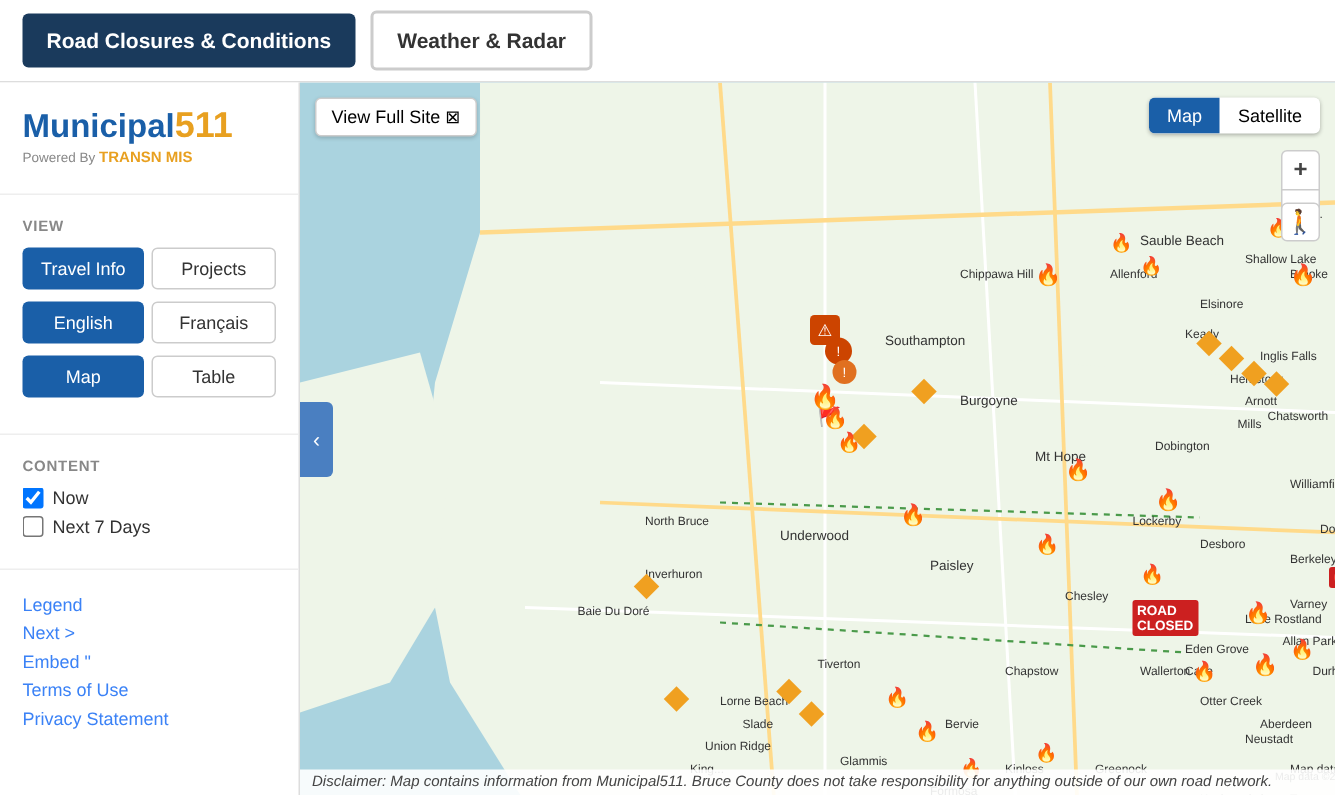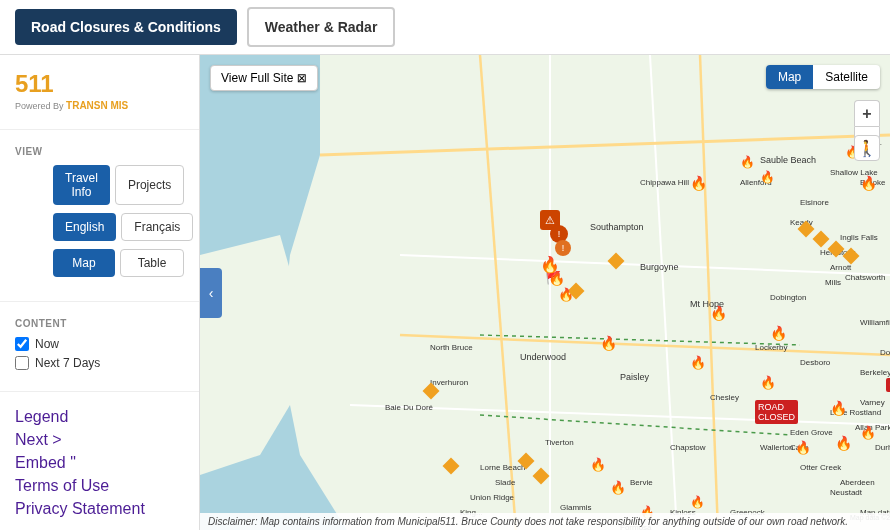--- a/index.html
+++ b/index.html
@@ -107,21 +107,20 @@
 
     .btn-blue {
       background: #1a5fa8;
       color: #fff;
       border: none;
       padding: 6px 12px;
       border-radius: 4px;
       cursor: pointer;
       font-size: 12px;
       flex: 1;
-      margin-left: 38px;
     }
 
     .btn-outline {
       background: #fff;
       color: #333;
       border: 1px solid #ccc;
       padding: 6px 12px;
       border-radius: 4px;
       cursor: pointer;
       font-size: 12px;
@@ -146,23 +145,23 @@
       height: 14px;
     }
 
     .checkbox-label {
       font-size: 12px;
       color: #333;
     }
 
     .sidebar-link {
       display: block;
-      color: #4c1d95;
+      color: #3b82f6;
       text-decoration: none;
-      font-size: 16px;
+      font-size: 12px;
       margin-bottom: 5px;
       cursor: pointer;
     }
 
     .map-container {
       flex: 1;
       position: relative;
       overflow: hidden;
     }
 
@@ -318,20 +317,21 @@
   <div class="top-nav">
     <button class="nav-btn-active">Road Closures &amp; Conditions</button>
     <button class="nav-btn-inactive">Weather &amp; Radar</button>
   </div>
 
   <div class="main-area">
 
     <div class="sidebar">
       <div class="sidebar-logo">
         <div class="logo-text">
+          <span class="logo-municipal">Municipal</span>
           <span class="logo-511">511</span>
         </div>
         <div class="logo-powered">
           <span>Powered By</span> <span class="logo-transnom">TRANSN MIS</span>
         </div>
       </div>
 
       <hr class="divider">
 
       <div class="sidebar-section">
@@ -483,21 +483,21 @@
         <div style="position:absolute;top:280px;left:400px;cursor:pointer;z-index:5;font-size:14px;">🔥</div>
         <div style="position:absolute;top:300px;left:490px;cursor:pointer;z-index:5;font-size:13px;">🔥</div>
         <div style="position:absolute;top:320px;left:560px;cursor:pointer;z-index:5;font-size:13px;">🔥</div>
 
         <div style="position:absolute;top:345px;left:630px;cursor:pointer;z-index:5;font-size:14px;">🔥</div>
         <div style="position:absolute;top:385px;left:595px;cursor:pointer;z-index:5;font-size:13px;">🔥</div>
         <div style="position:absolute;top:380px;left:635px;cursor:pointer;z-index:5;font-size:14px;">🔥</div>
         <div style="position:absolute;top:370px;left:660px;cursor:pointer;z-index:5;font-size:13px;">🔥</div>
 
         <div style="position:absolute;top:345px;left:555px;cursor:pointer;z-index:5;">
-          <div style="background:#cc2020;color:#fff;font-size:9px;padding:2px 3px;border-radius:2px;font-weight:normal;">ROAD<br>CLOSED</div>
+          <div style="background:#cc2020;color:#fff;font-size:9px;padding:2px 3px;border-radius:2px;font-weight:bold;">ROAD<br>CLOSED</div>
         </div>
         <div style="position:absolute;top:323px;left:686px;cursor:pointer;z-index:5;">
           <div style="background:#cc2020;color:#fff;font-size:9px;padding:2px 3px;border-radius:2px;font-weight:bold;">🚫</div>
         </div>
 
         <div style="position:absolute;top:400px;left:320px;width:12px;height:12px;background:#f0a020;transform:rotate(45deg);cursor:pointer;z-index:5;"></div>
         <div style="position:absolute;top:415px;left:335px;width:12px;height:12px;background:#f0a020;transform:rotate(45deg);cursor:pointer;z-index:5;"></div>
         <div style="position:absolute;top:405px;left:245px;width:12px;height:12px;background:#f0a020;transform:rotate(45deg);cursor:pointer;z-index:5;"></div>
 
         <div style="position:absolute;top:402px;left:390px;cursor:pointer;z-index:5;font-size:13px;">🔥</div>

